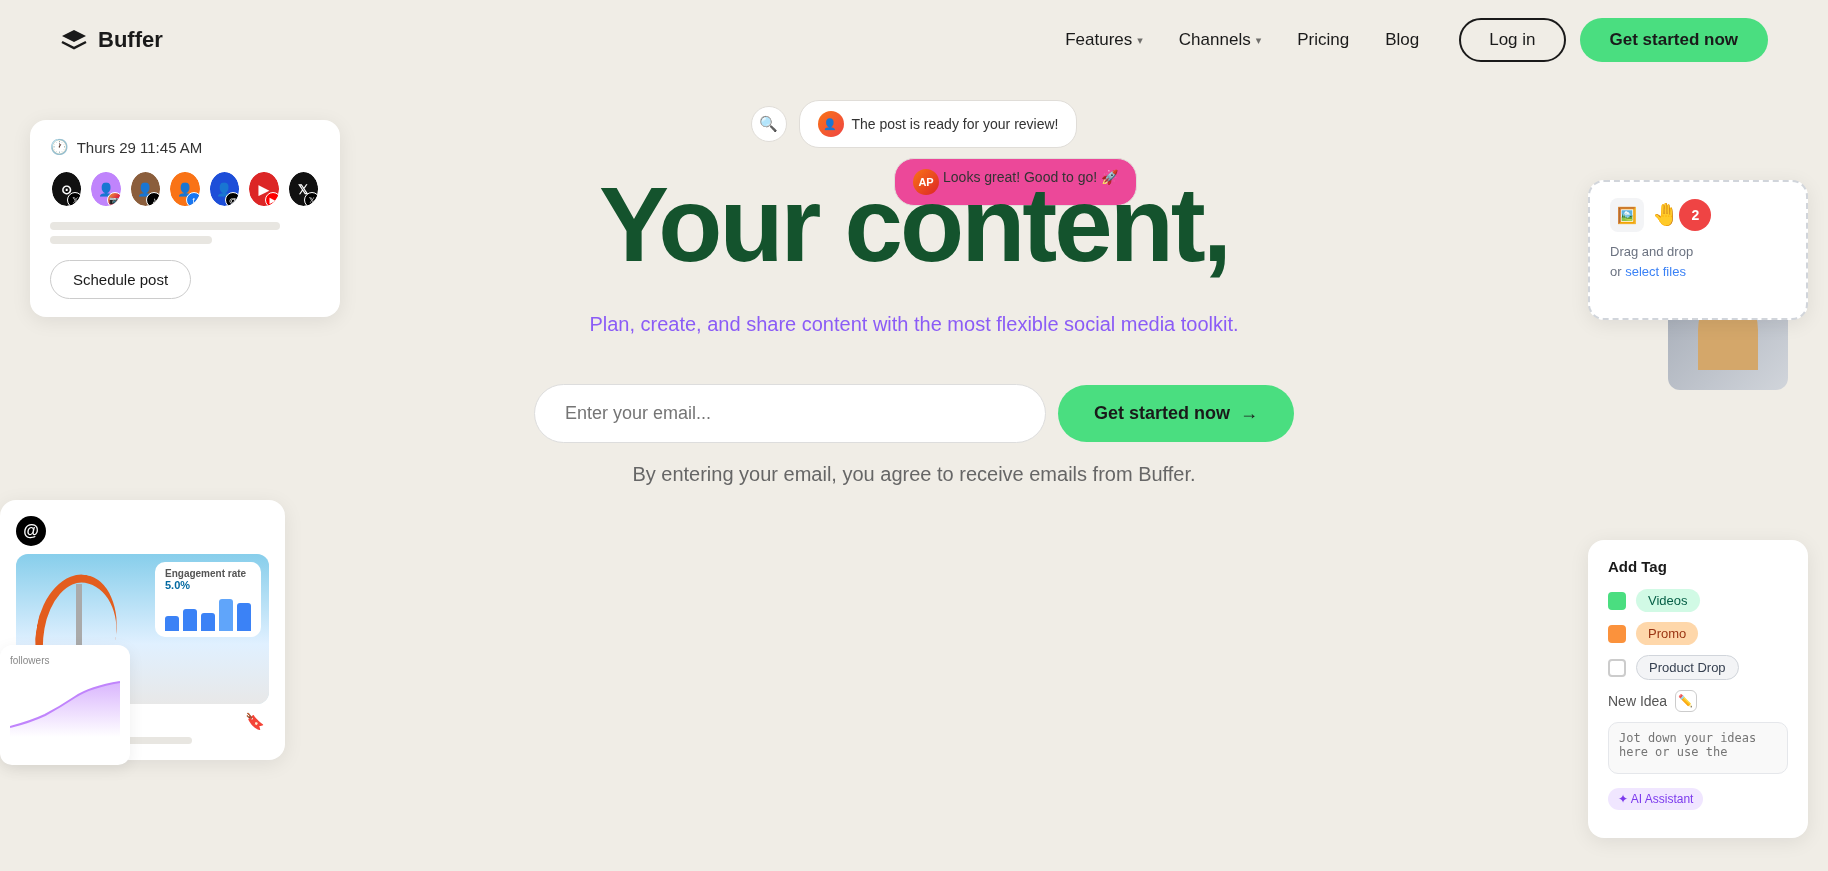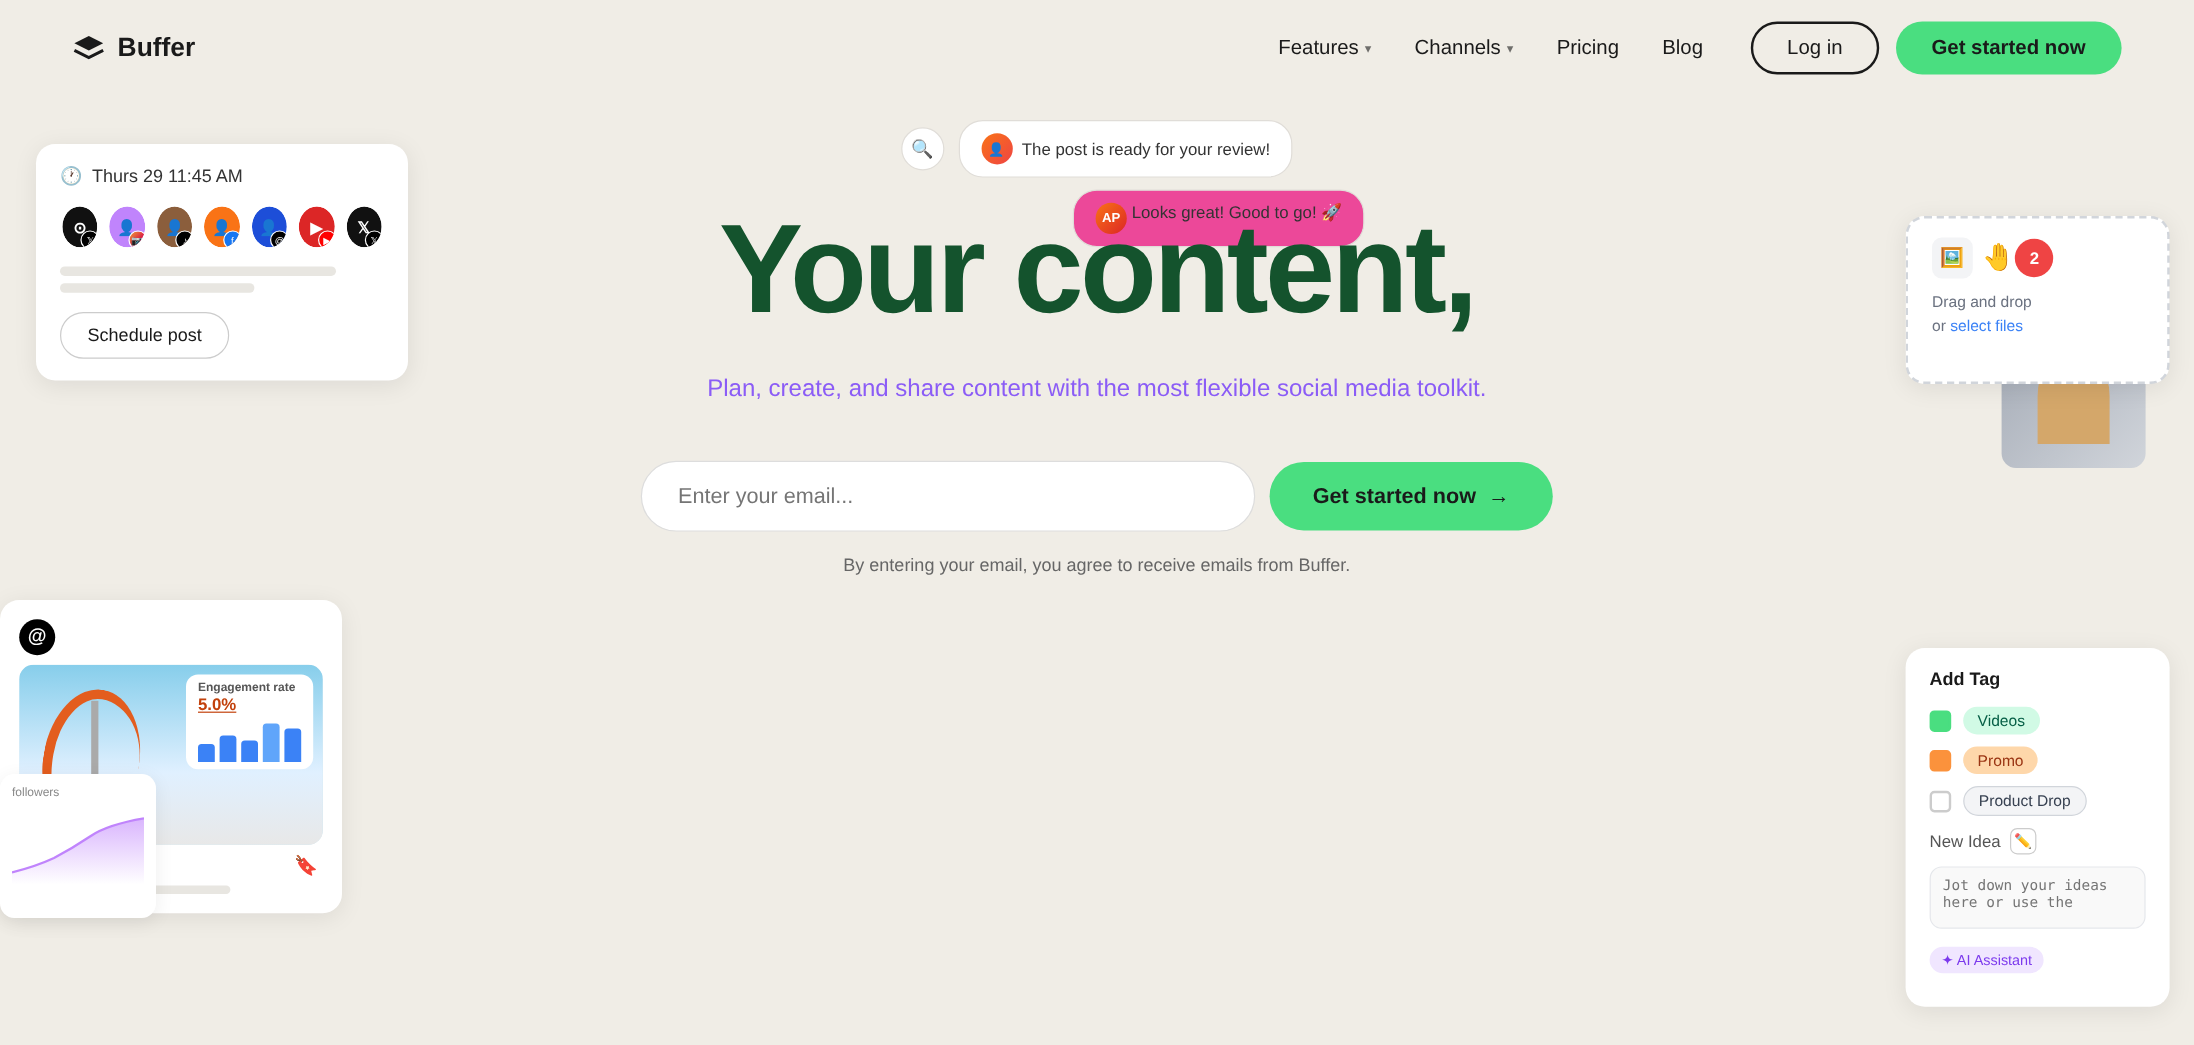--- a/index.html
+++ b/index.html
@@ -190,21 +190,21 @@
       font-weight: 600;
       cursor: pointer;
       color: #1a1a1a;
       white-space: nowrap;
       display: flex;
       align-items: center;
       gap: 10px;
     }
 
     .hero-disclaimer {
-      font-size: 15px;
+      font-size: 20px;
       color: #666;
       text-align: right;
       margin-bottom: 0;
     }
 
     
     .panel-left-top {
       position: absolute;
       top: 40px;
       left: 30px;
@@ -297,21 +297,21 @@
     .engagement-badge {
       position: absolute;
       top: 8px; right: 8px;
       background: #fff;
       border-radius: 10px;
       padding: 6px 10px;
       font-size: 11px;
       color: #333;
     }
     .engagement-label { font-weight: 600; color: #555; font-size: 10px; }
-    .engagement-value { font-weight: 700; color: #c2410c; font-size: 14px; text-decoration: underline; }
+    .engagement-value { font-weight: 700; color: #0369a1; font-size: 11px; }
     .bar-chart {
       display: flex;
       align-items: flex-end;
       gap: 4px;
       height: 40px;
     }
     .bar {
       background: #3b82f6;
       border-radius: 3px 3px 0 0;
       width: 14px;

